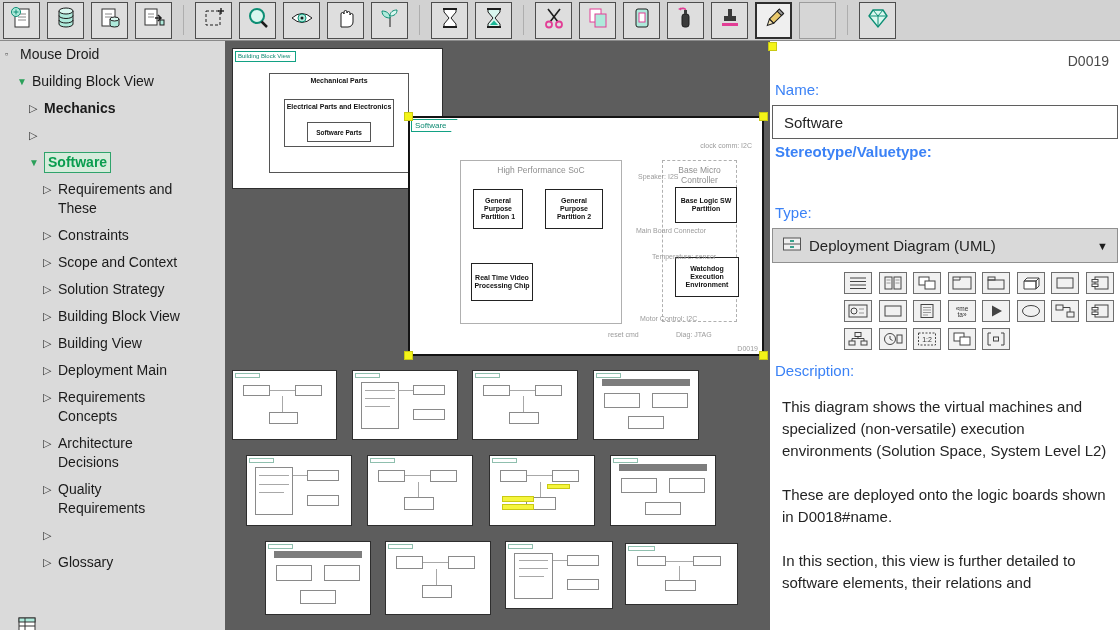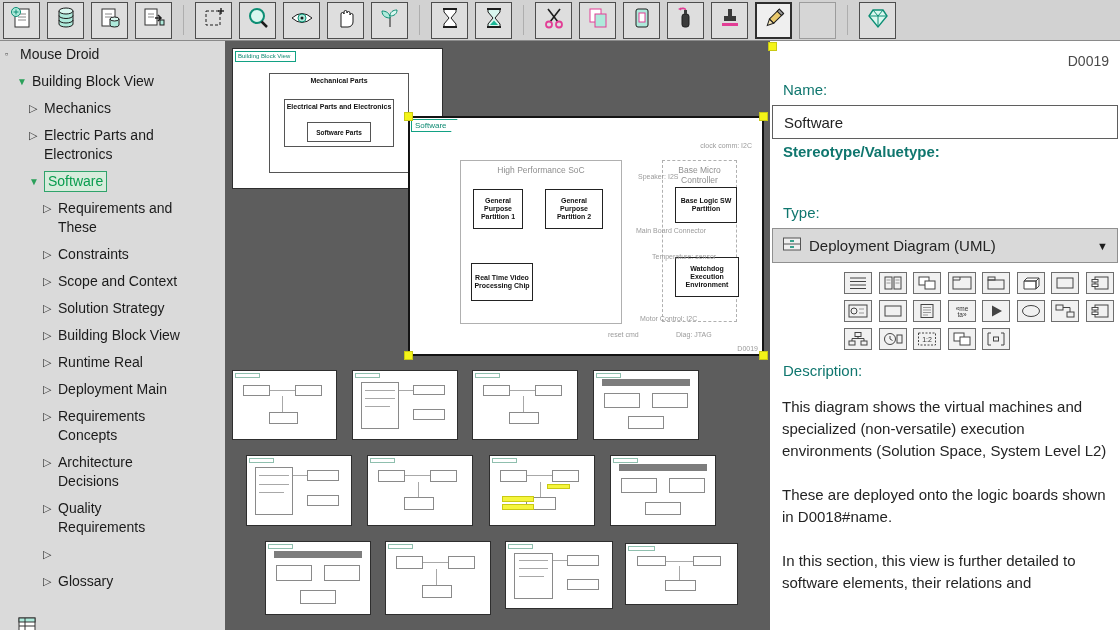--- a/index.html
+++ b/index.html
@@ -29,21 +29,21 @@
   }
   .tree-row{display:flex;align-items:flex-start;padding:4px 4px 4px 0;font-size:14px;line-height:19px;color:#1b1b1b;cursor:default;}
   .tree-row .arrow{width:15px;flex:0 0 auto;text-align:left;}
   .arrow.exp{color:#2ba05a;font-size:10px;line-height:19px;}
   .arrow.col{color:#2a2a2a;font-size:11px;line-height:19px;}
   .arrow.bullet{color:#444;font-size:9px;line-height:19px;}
   .lvl0{padding-left:5px;}
   .lvl1{padding-left:17px;}
   .lvl2{padding-left:29px;}
   .lvl3{padding-left:43px;}
-  .lvl2 .tree-label{max-width:136px;}
+  .lvl2 .tree-label{max-width:136px;font-weight:bold;}
   .lvl3 .tree-label{max-width:130px;}
   .tree-label.selected{
     color:#0a9d4f;border:1px solid #2fa36b;background:#d7ecdc;padding:0 3px;margin:-1px 0;
   }
   .sb-bottom{position:absolute;left:18px;top:576px;}
   
   .canvas{
     position:absolute;left:225px;top:41px;width:545px;height:589px;
     background:#5d5d5d;overflow:hidden;
   }
@@ -91,21 +91,21 @@
   .thumb .l{background:#a8a8a8;}
   .thumb .hb{background:#7d7d7d;}
   .thumb .y{background:#f5f53c;border:1px solid #c9c913;}
   .thumb .tt{left:2px;top:2px;width:24%;height:5px;border:1px solid #8fbfae;background:#fff;}
   
   .props{
     position:absolute;left:770px;top:41px;width:350px;height:589px;
     background:#ffffff;overflow:hidden;color:#2c2c2c;
   }
   .pid{position:absolute;top:12px;right:11px;font-size:14px;color:#4a4a4a;}
-  .plabel{position:absolute;left:5px;font-size:15px;color:#0f766e;margin-left:8px;}
+  .plabel{position:absolute;left:5px;font-size:15px;color:#3b82f6;}
   .pinput{
     position:absolute;left:2px;right:2px;height:34px;border:1px solid #5f5f5f;background:#fff;
     display:flex;align-items:center;padding:0 11px;font-size:15px;color:#1f1f1f;box-sizing:border-box;
   }
   .pinput.center{justify-content:center;}
   .pdrop{
     position:absolute;left:2px;right:2px;height:35px;background:#d9d9d9;border:1px solid #909090;
     display:flex;align-items:center;gap:7px;padding:0 9px;box-sizing:border-box;
     font-size:15px;color:#242424;
   }
@@ -272,21 +272,20 @@
       <div class="tree-row lvl1">
         <span class="arrow exp">▼</span>
         <span class="tree-label">Building Block View</span>
       </div>
       <div class="tree-row lvl2">
         <span class="arrow col">▷</span>
         <span class="tree-label">Mechanics</span>
       </div>
       <div class="tree-row lvl2">
         <span class="arrow col">▷</span>
-        <span class="tree-label">Electric Parts and Electronics</span>
       </div>
       <div class="tree-row lvl2">
         <span class="arrow exp">▼</span>
         <span class="tree-label selected">Software</span>
       </div>
       <div class="tree-row lvl3">
         <span class="arrow col">▷</span>
         <span class="tree-label">Requirements and These</span>
       </div>
       <div class="tree-row lvl3">
@@ -300,21 +299,21 @@
       <div class="tree-row lvl3">
         <span class="arrow col">▷</span>
         <span class="tree-label">Solution Strategy</span>
       </div>
       <div class="tree-row lvl3">
         <span class="arrow col">▷</span>
         <span class="tree-label">Building Block View</span>
       </div>
       <div class="tree-row lvl3">
         <span class="arrow col">▷</span>
-        <span class="tree-label">Runtime Real</span>
+        <span class="tree-label">Building View</span>
       </div>
       <div class="tree-row lvl3">
         <span class="arrow col">▷</span>
         <span class="tree-label">Deployment Main</span>
       </div>
       <div class="tree-row lvl3">
         <span class="arrow col">▷</span>
         <span class="tree-label">Requirements Concepts</span>
       </div>
       <div class="tree-row lvl3">

